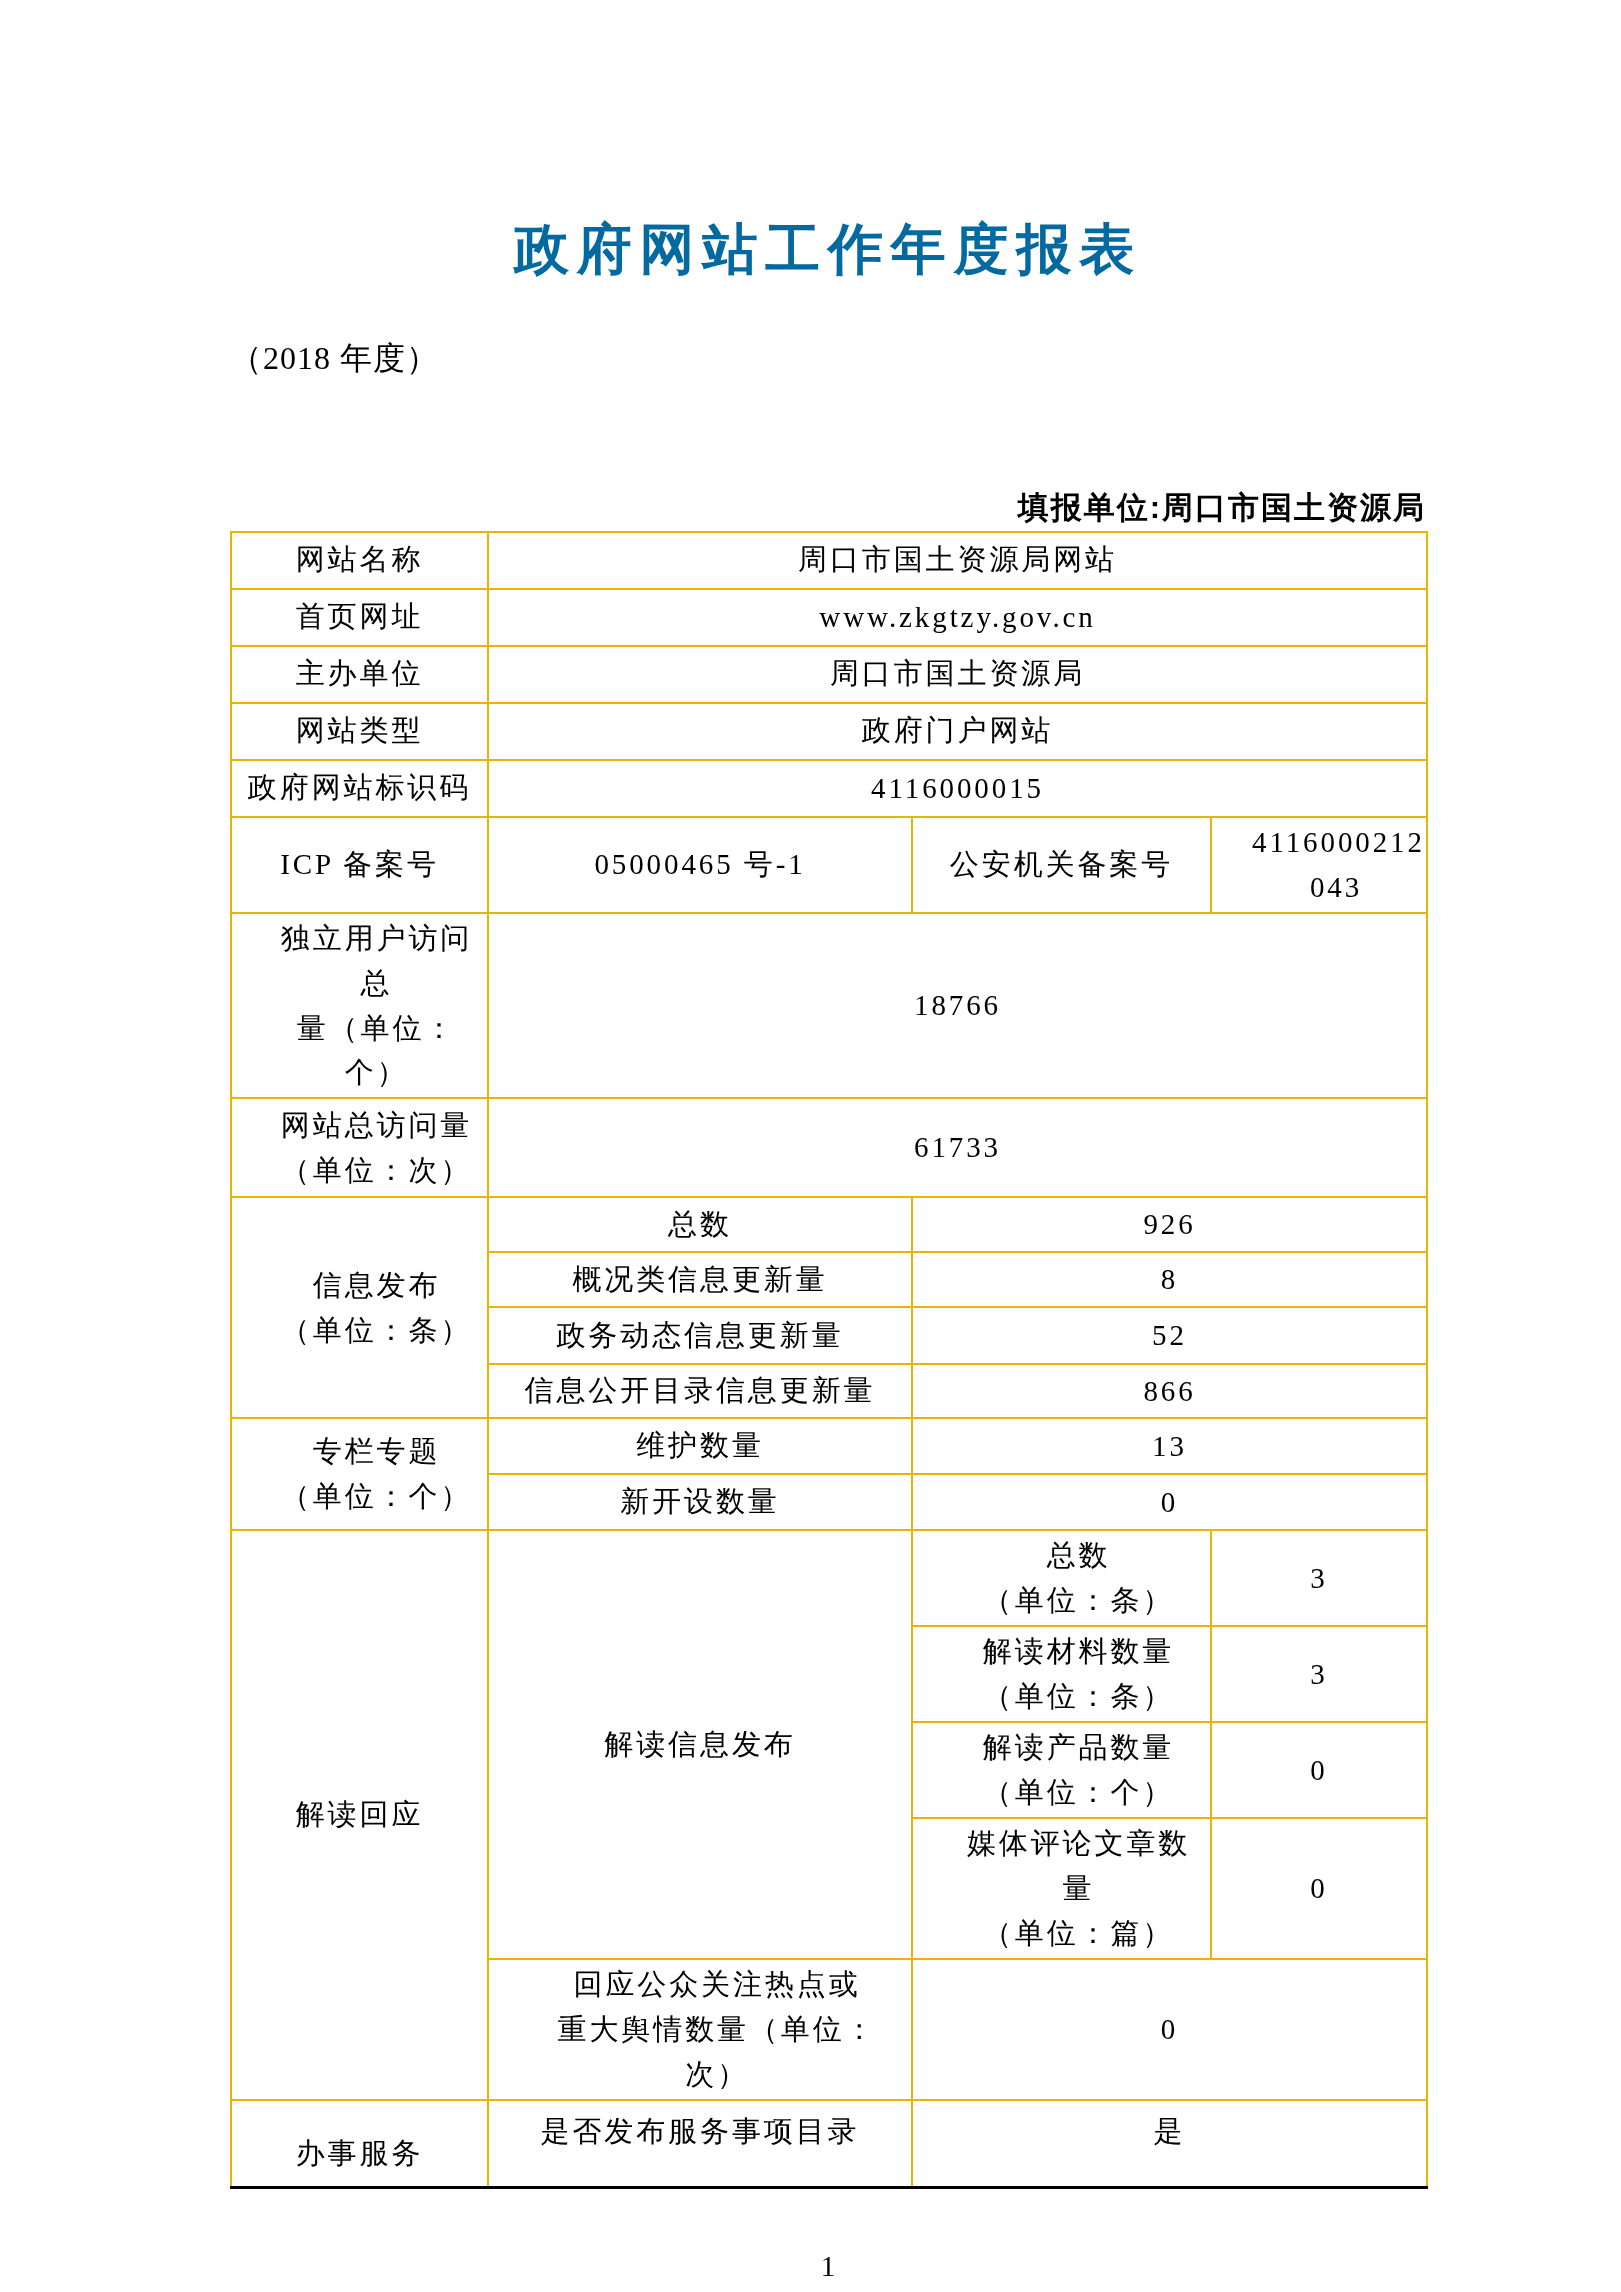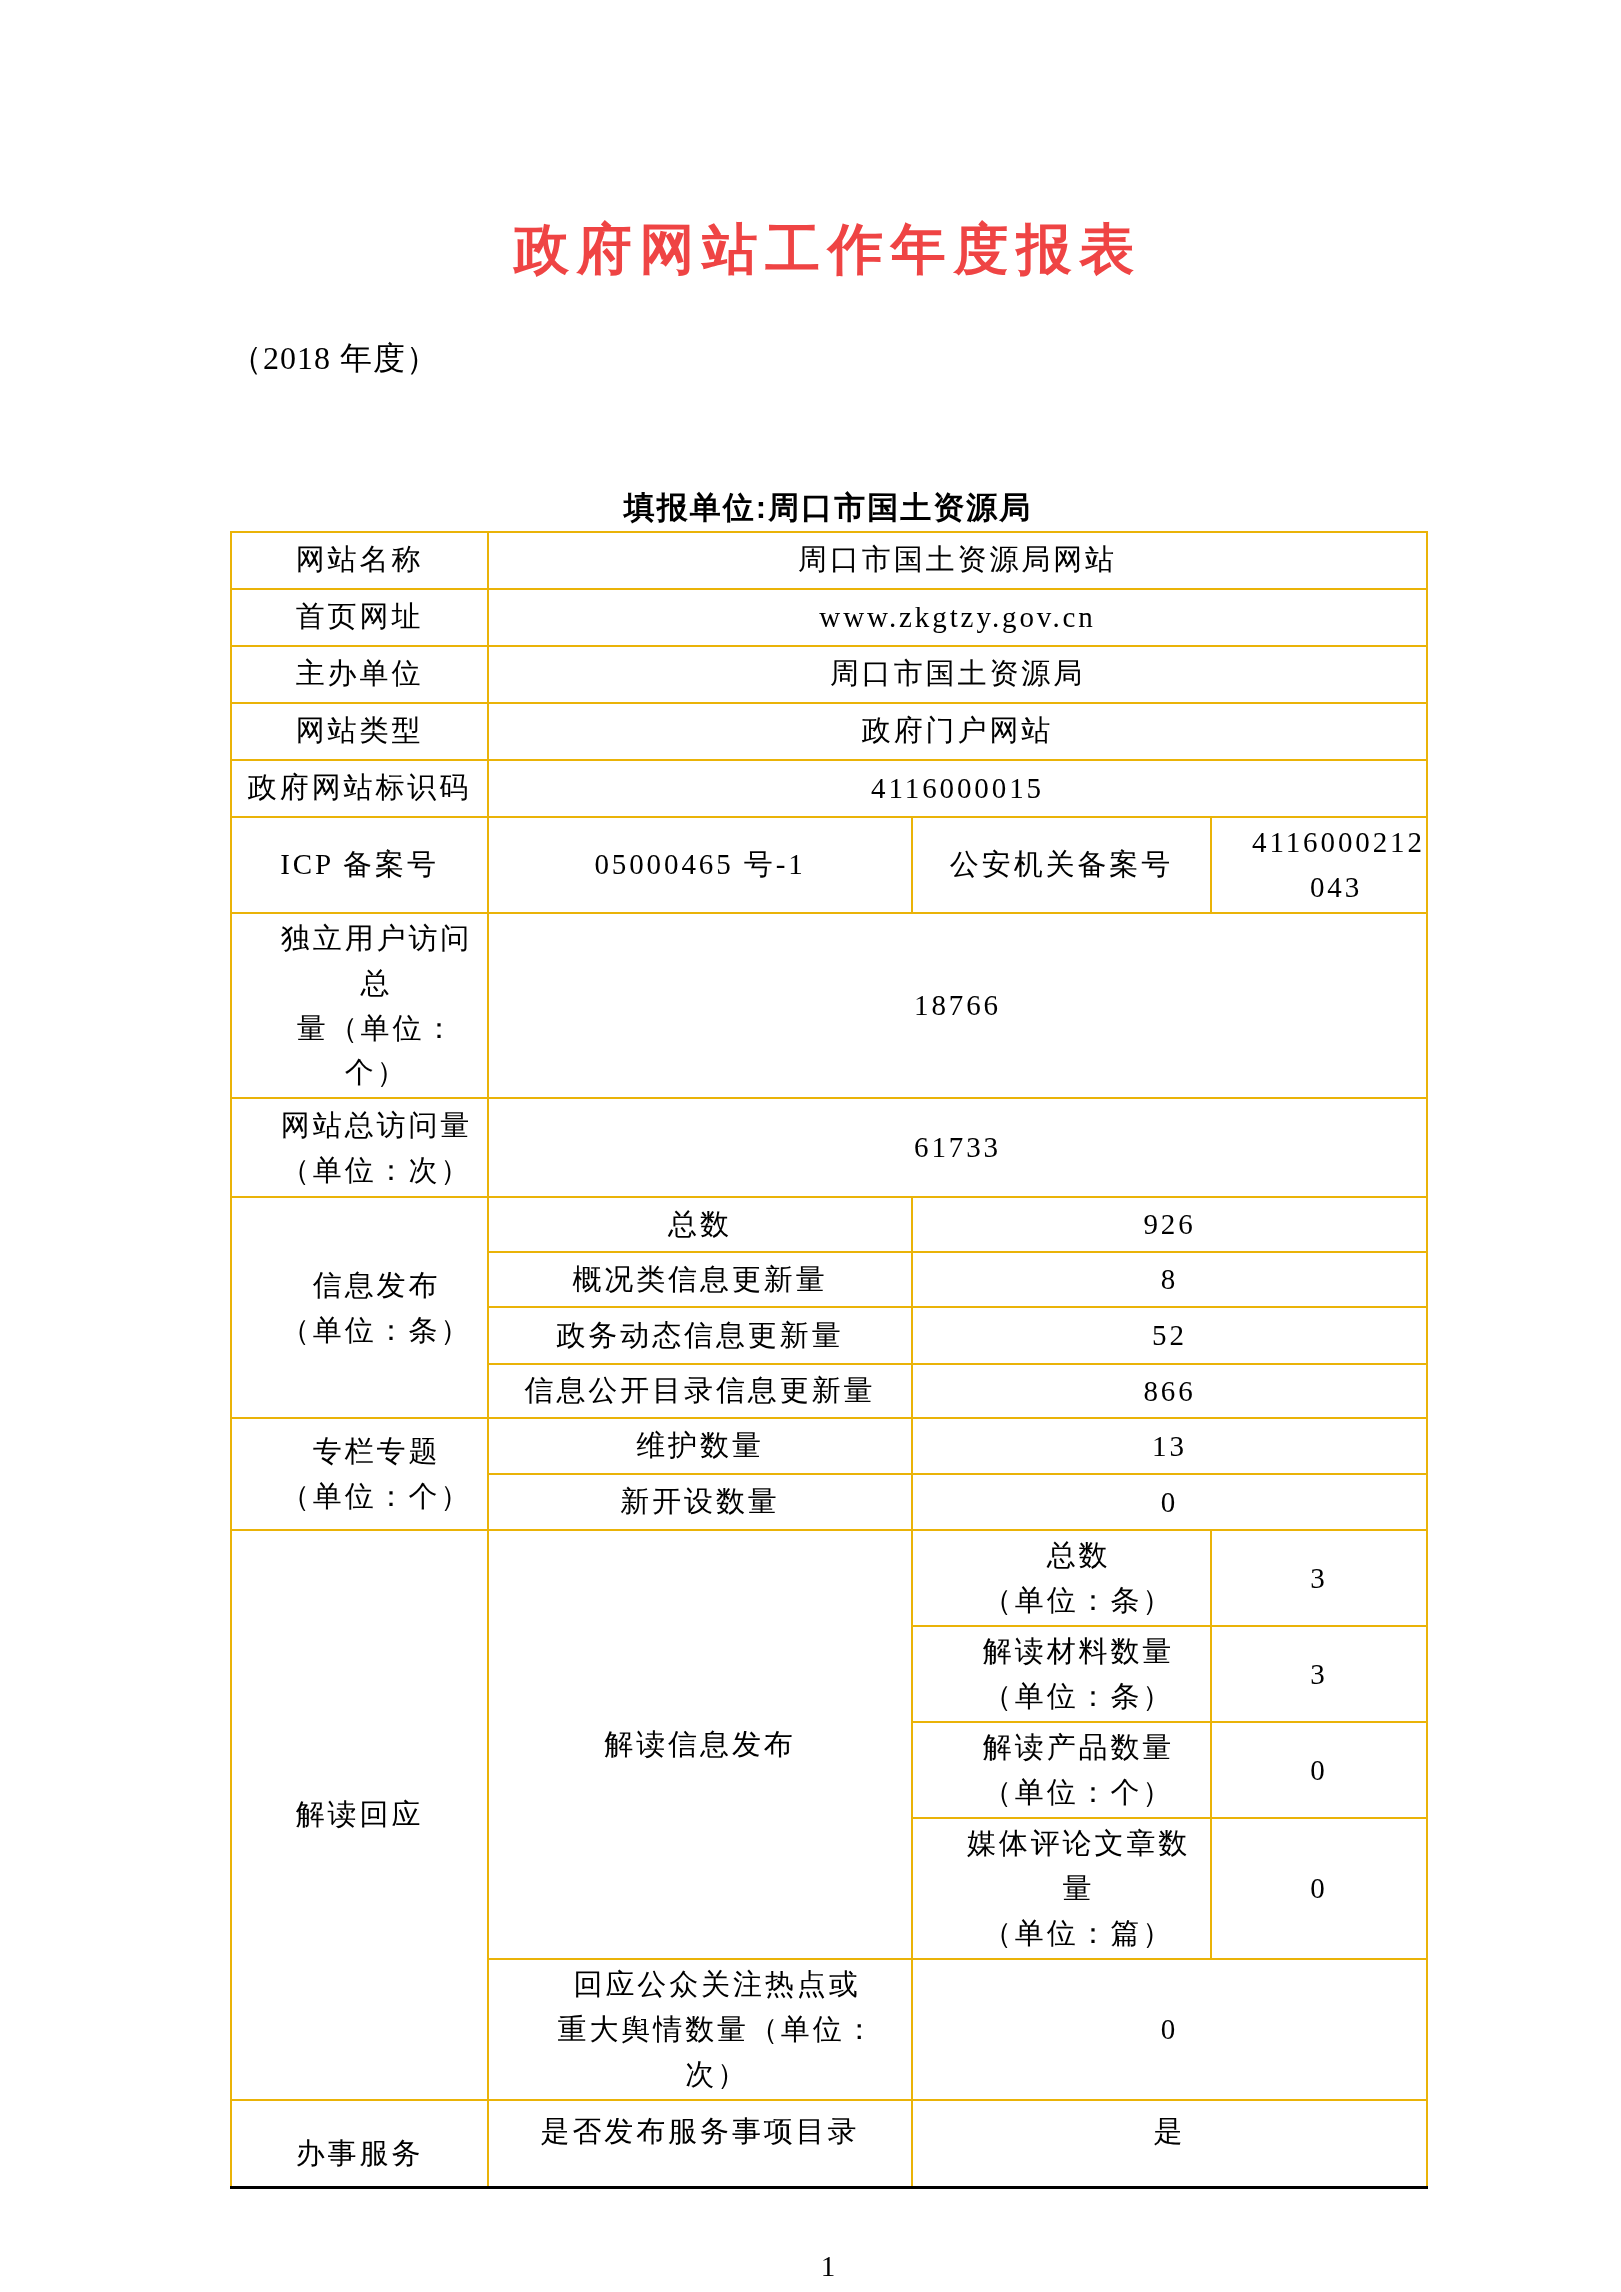--- a/index.html
+++ b/index.html
@@ -19,37 +19,37 @@
     margin-left: 230px;
     padding-top: 222px;
   }
   .title {
     text-align: center;
     font-family: "Liberation Sans", "DejaVu Sans", sans-serif;
     font-weight: bold;
     font-size: 55px;
     line-height: 1;
     letter-spacing: 7.8px;
-    color: #ef4444;
+    color: #0369a1;
   }
   .subtitle {
     text-align: left;
     font-size: 32px;
     line-height: 1;
     margin-top: 65px;
     letter-spacing: 1px;
   }
   .unit-line {
     margin-top: 118px;
     font-family: "Liberation Sans", "DejaVu Sans", sans-serif;
     font-weight: bold;
     font-size: 31px;
     line-height: 1;
     letter-spacing: 2px;
-    text-align: center;
+    text-align: right;
   }
   table.report {
     margin-top: 7.8px;
     border-collapse: collapse;
     table-layout: fixed;
     width: 1196px;
     border: 2.9px solid #000;
     border-bottom-width: 3.9px;
   }
   td {

